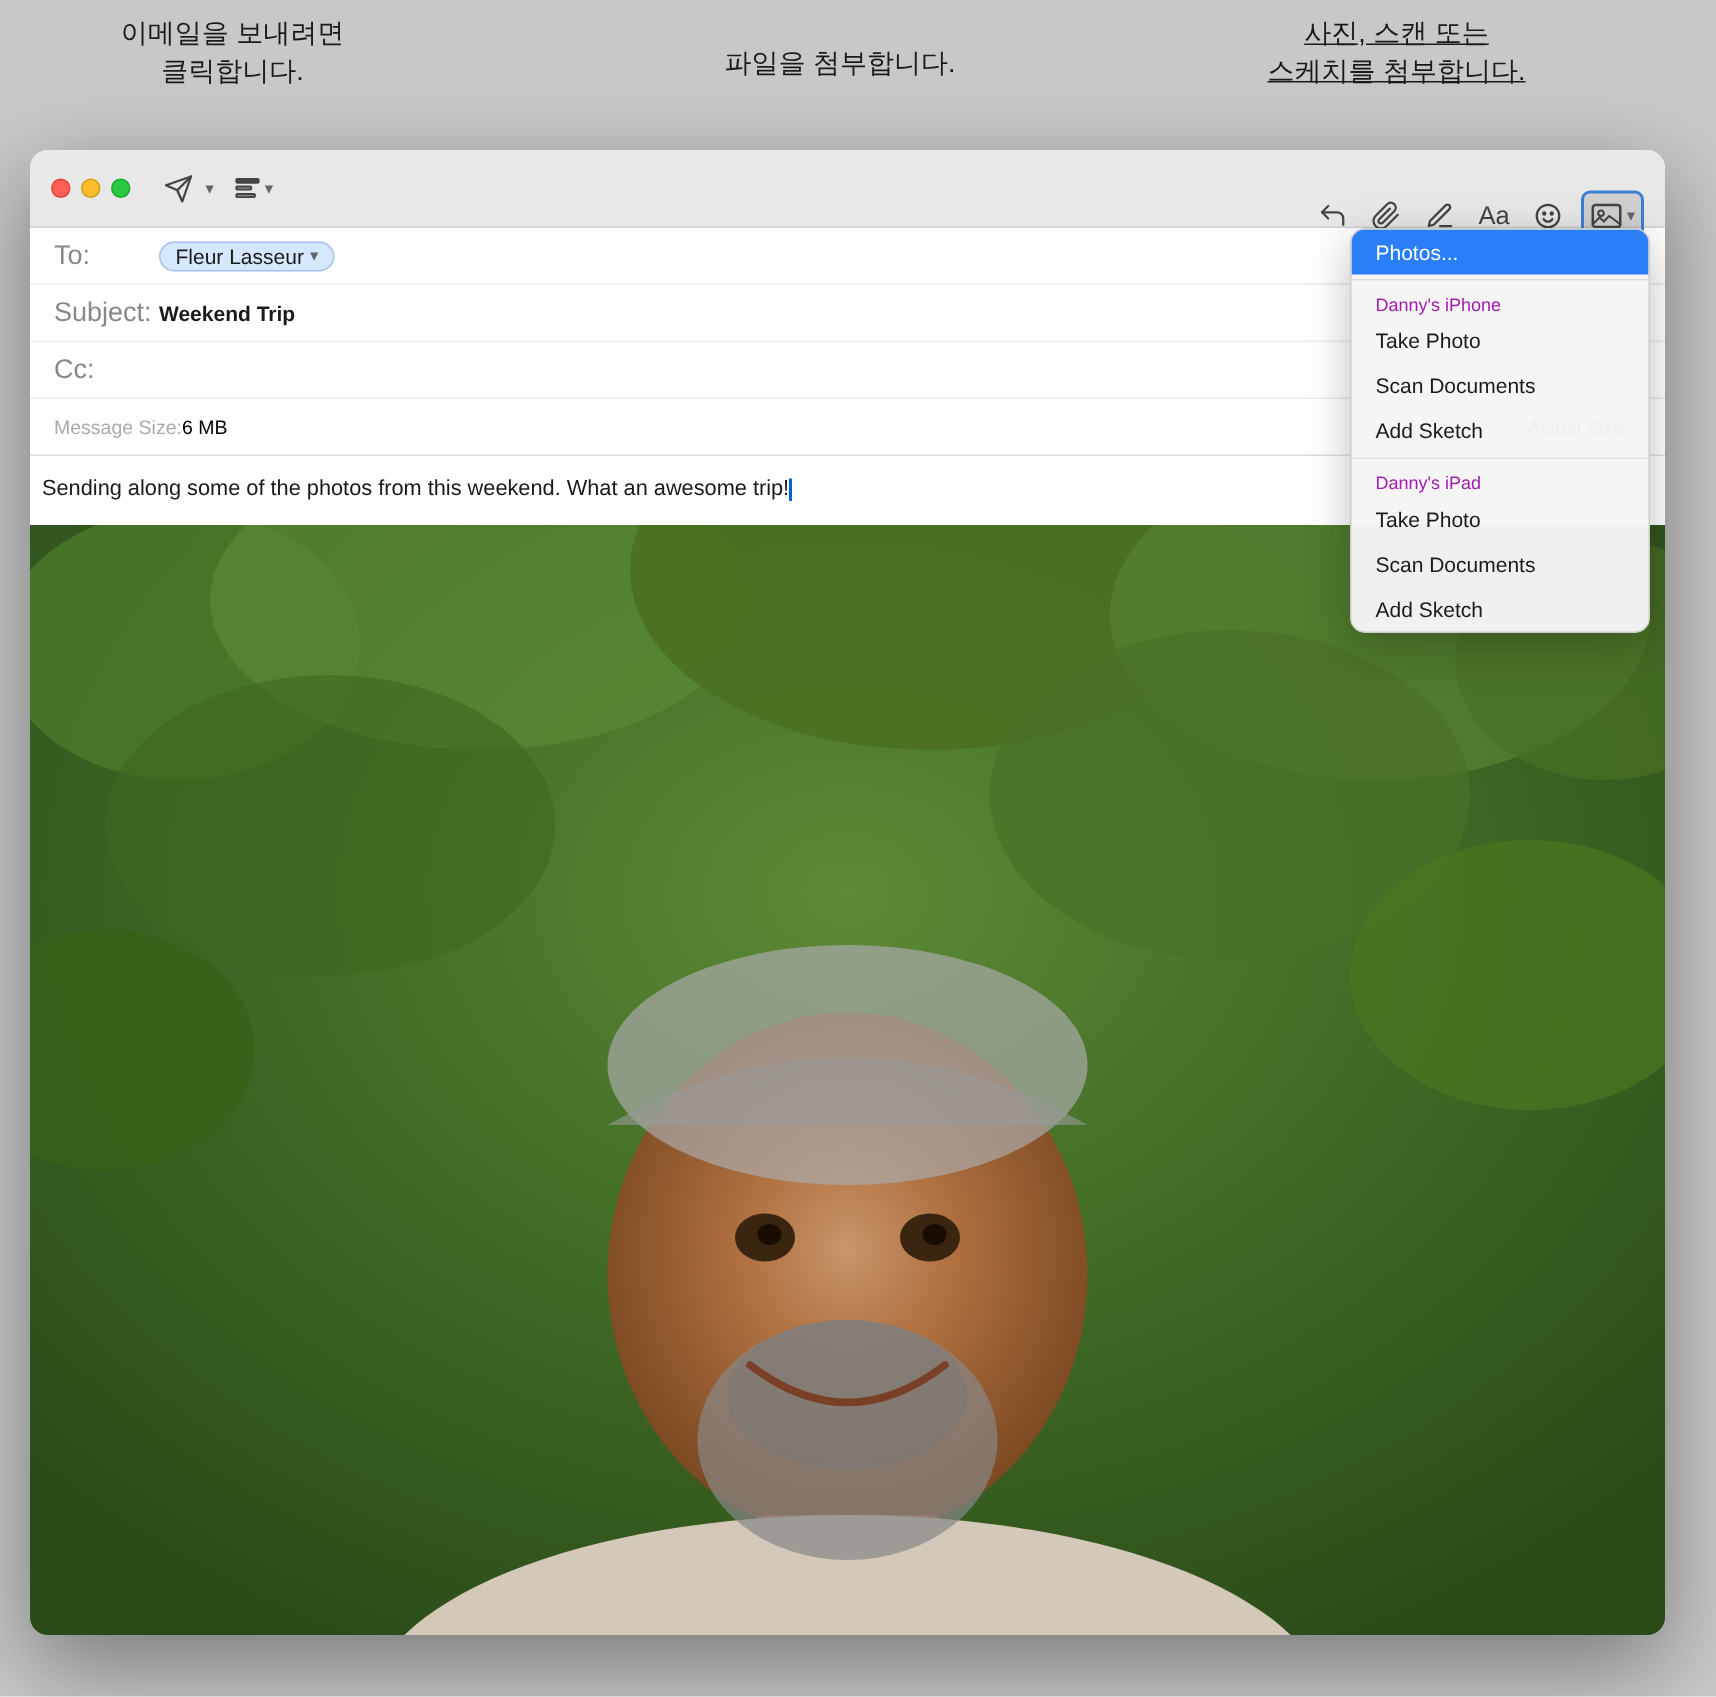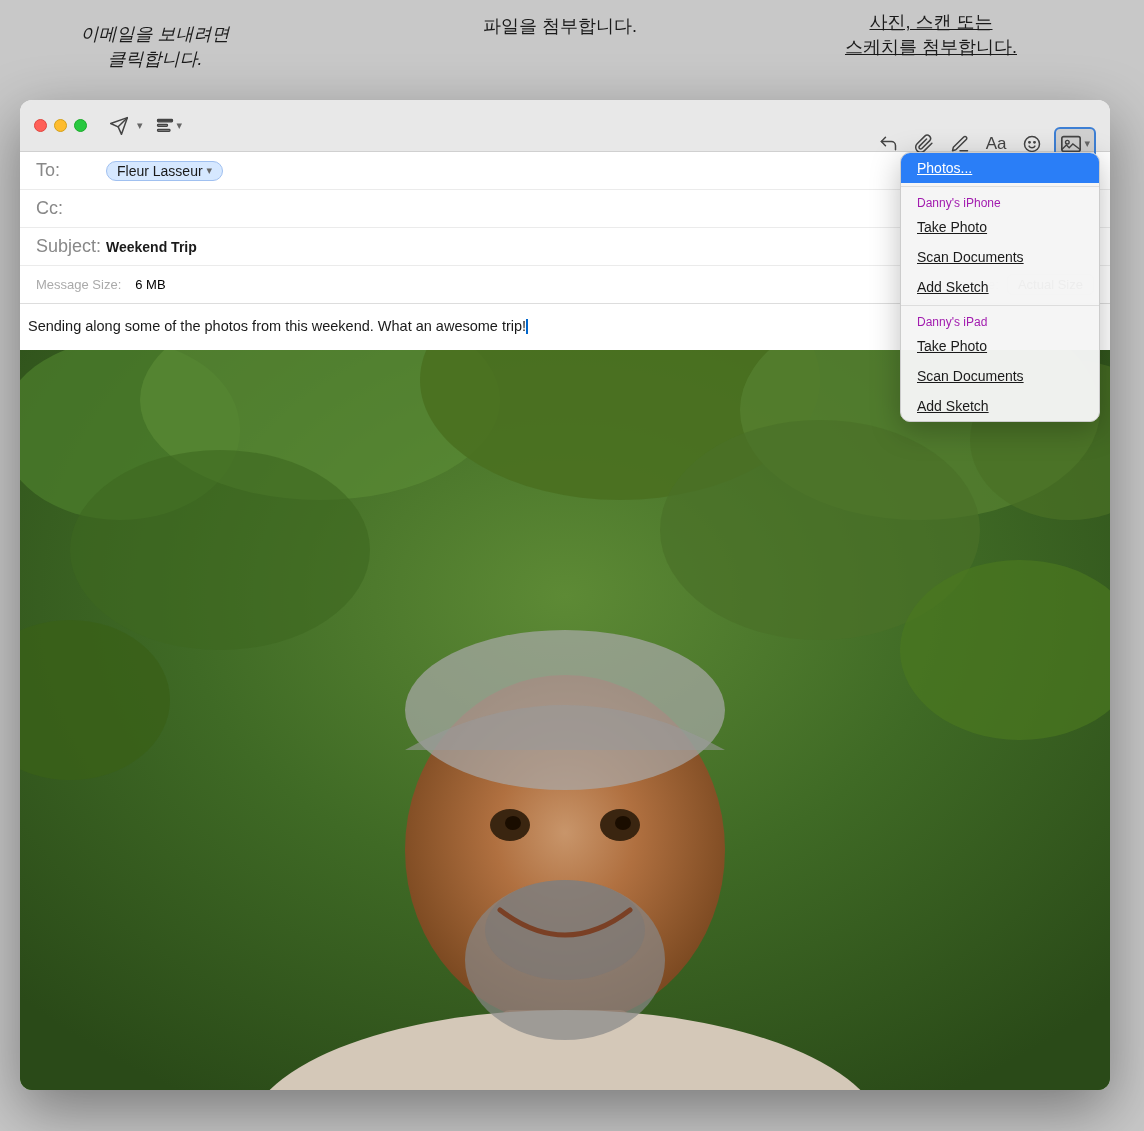--- a/index.html
+++ b/index.html
@@ -206,21 +206,20 @@
       box-shadow: 0 8px 30px rgba(0,0,0,0.25);
       overflow: hidden;
       z-index: 100;
     }
 
     .menu-item {
       padding: 7px 16px;
       font-size: 14px;
       cursor: pointer;
       color: #1a1a1a;
-      text-decoration: underline;
     }
     .menu-item.highlighted {
       background: #2a7ef7;
       color: #fff;
     }
 
     .menu-section-header {
       padding: 6px 16px 2px;
       font-size: 12px;
       color: #a21caf;
@@ -238,26 +237,26 @@
       width: 20px;
       height: 20px;
       fill: none;
       stroke: #444;
       stroke-width: 1.5;
     }
   </style>
 </head>
 <body>
 
-<div class="annotation" style="top:22px; left:75px; width:160px;font-style:italic;">
+<div class="annotation" style="top:10px; left:75px; width:160px;">
   <span>이메일을 보내려면
 클릭합니다.</span>
 </div>
 
-<div class="annotation" style="top:14px; left:480px; width:160px;">
+<div class="annotation" style="top:30px; left:480px; width:160px;">
   <span>파일을 첨부합니다.</span>
 </div>
 
 <div class="annotation" style="top:10px; left:831px; width:200px;text-decoration:underline;">
   <span>사진, 스캔 또는<br>스케치를 첨부합니다.</span>
 </div>
 
 <div class="mail-window">
 
   <div class="titlebar">
@@ -374,31 +373,31 @@
 
     <div class="field-row">
       <span class="field-label">To:</span>
       <div class="recipient-token">
         <span>Fleur Lasseur</span>
         <span style="font-size:11px; color:#666;">▾</span>
       </div>
     </div>
 
     <div class="field-row">
-      <span class="field-label">Cc:</span>
-    </div>
-
-    <div class="field-row">
       <span class="field-label">Subject:</span>
       <span class="field-value" style="font-weight:600;">Weekend Trip</span>
     </div>
 
-
     <div class="field-row">
-      <span class="field-label" style="min-width:auto; margin-right:14px; color:#aaa; font-size:13px;">Message Size:</span>
+      <span class="field-label">Cc:</span>
+    </div>
+
+
+    <div class="field-row">
+      <span class="field-label" style="min-width:auto; margin-right:0; color:#aaa; font-size:13px;">Message Size:</span>
       <span style="color:#000000; font-size:13px;">6 MB</span>
       <div class="field-right">
         <span style="color:#aaa; font-size:13px;">Image Size:</span>
         <button class="size-btn">
           <span>Actual Size</span>
         </button>
       </div>
     </div>
   </div>
 

